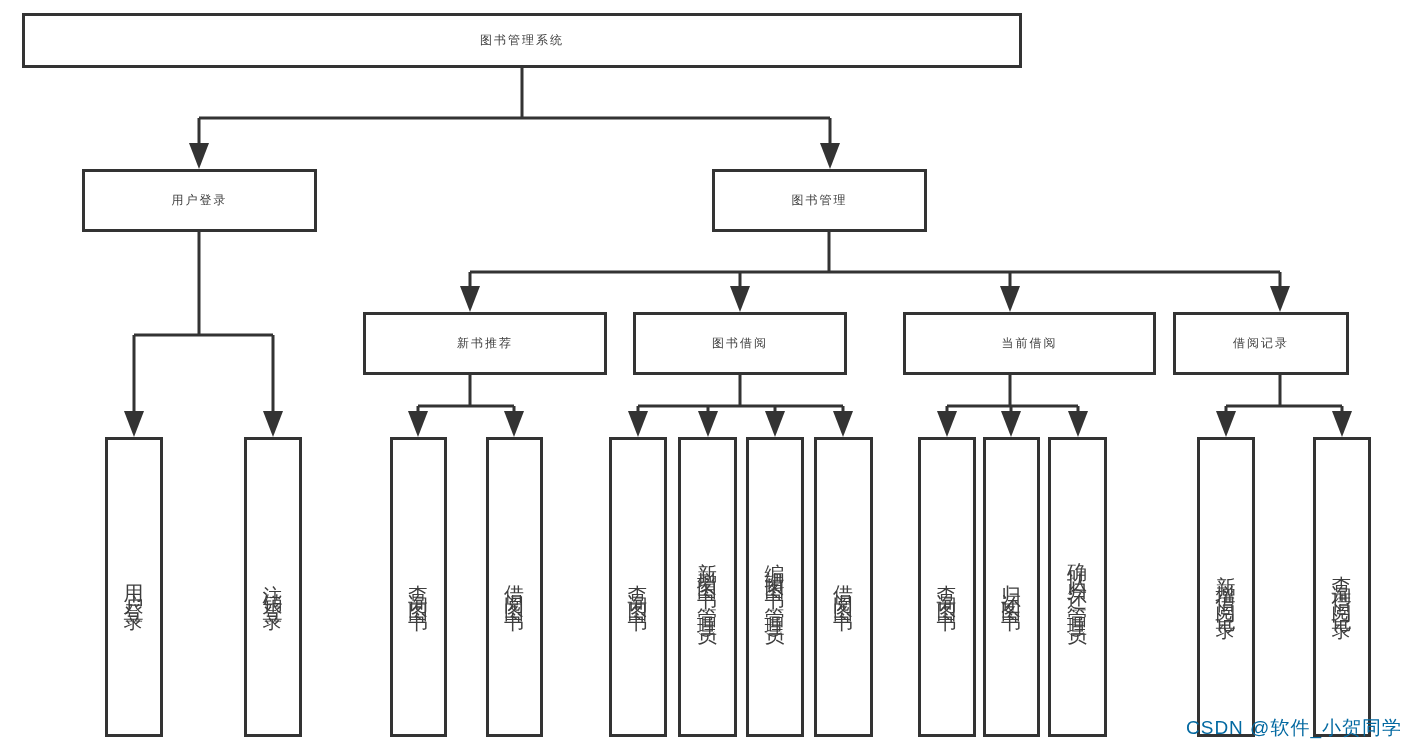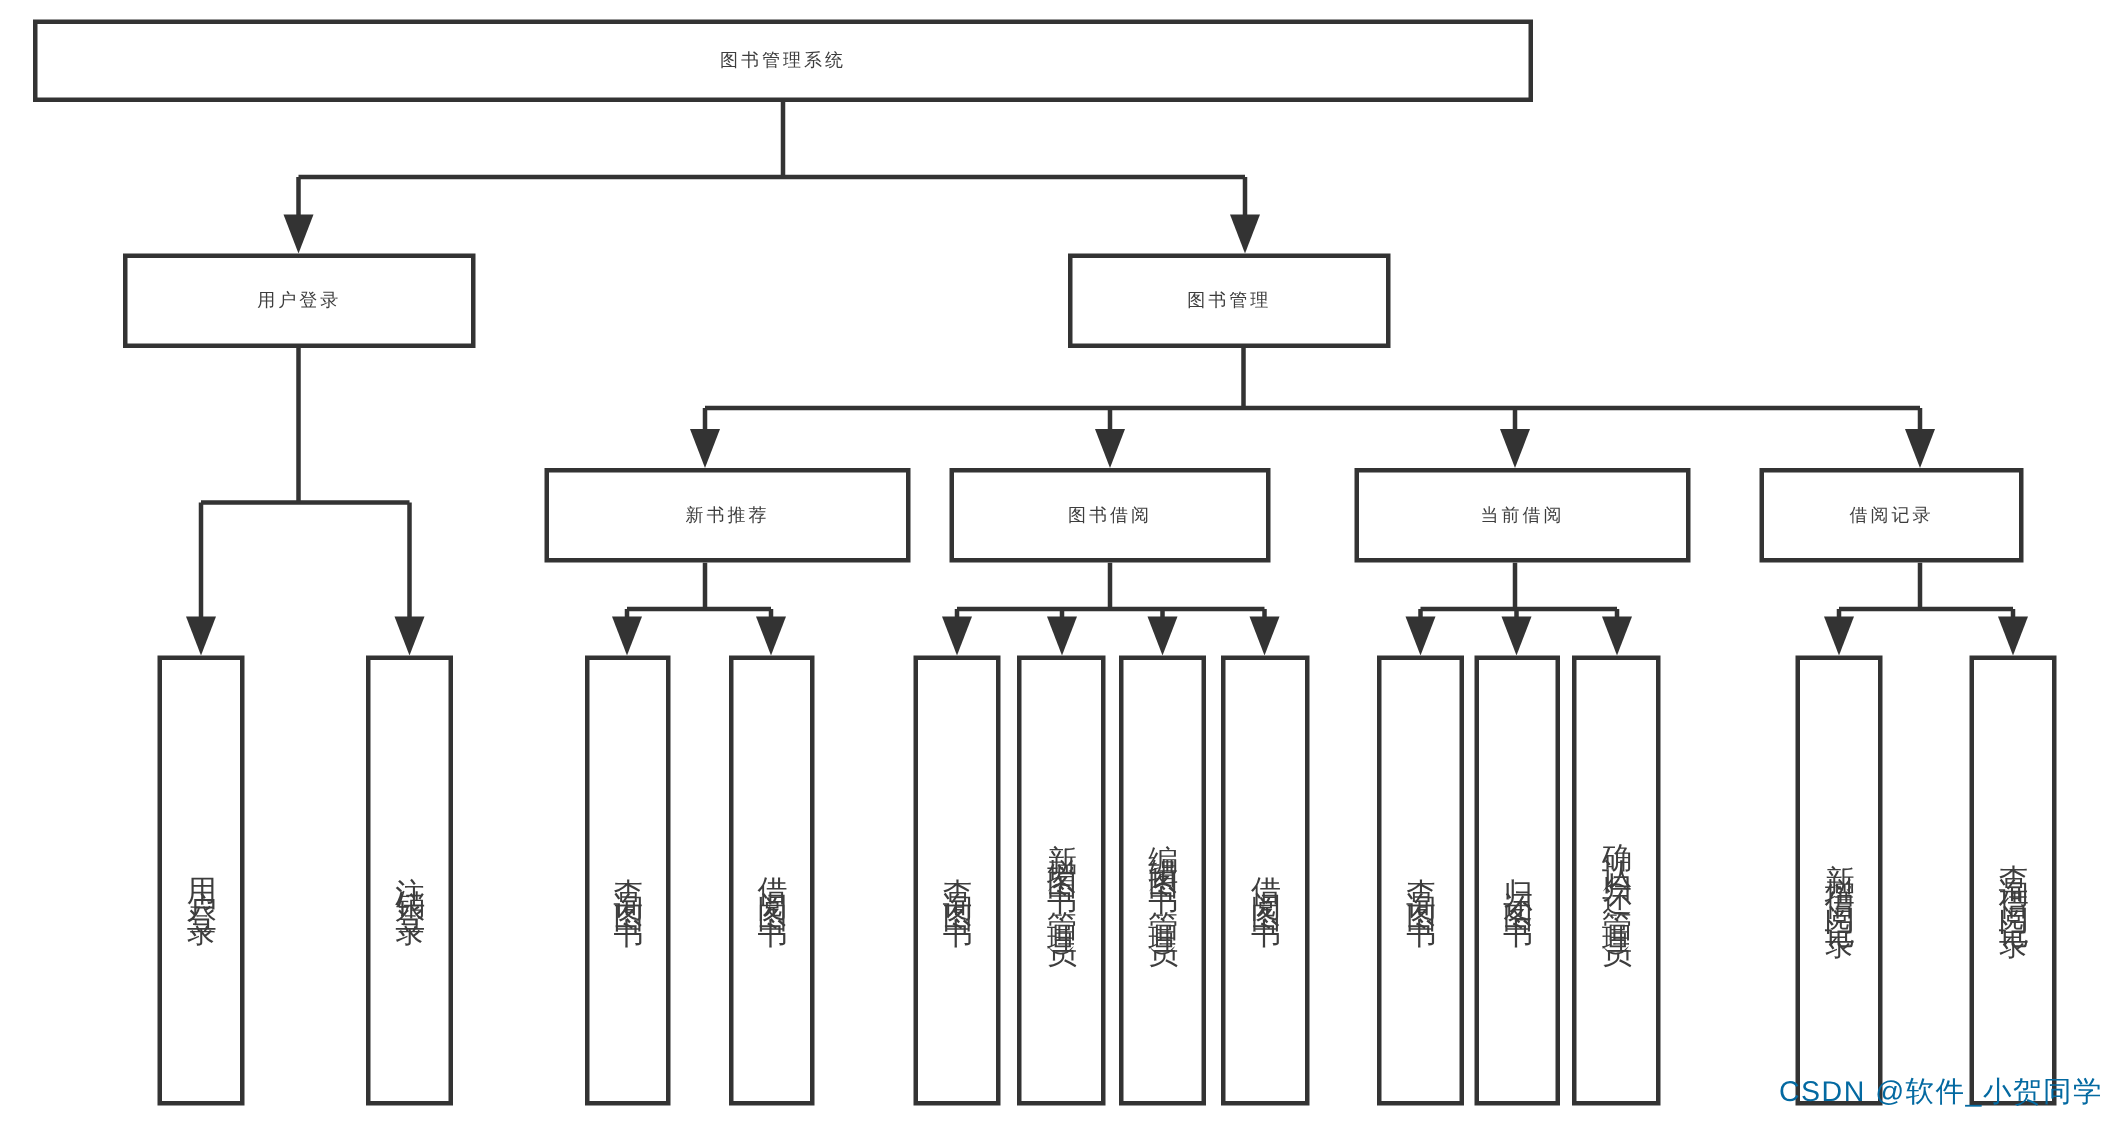--- a/index.html
+++ b/index.html
@@ -79,21 +79,21 @@
   <div class="box h" style="left:712px;top:169px;width:215px;height:63px">
     <span class="lbl">图书管理</span>
   </div>
 
   <div class="box h" style="left:363px;top:312px;width:244px;height:63px">
     <span class="lbl">新书推荐</span>
   </div>
   <div class="box h" style="left:633px;top:312px;width:214px;height:63px">
     <span class="lbl">图书借阅</span>
   </div>
-  <div class="box h" style="left:903px;top:312px;width:224px;height:63px">
+  <div class="box h" style="left:903px;top:312px;width:253px;height:63px">
     <span class="lbl">当前借阅</span>
   </div>
   <div class="box h" style="left:1173px;top:312px;width:176px;height:63px">
     <span class="lbl">借阅记录</span>
   </div>
 
   <div class="box v" style="left:105px;top:437px;width:58px;height:300px">
     <span class="lbl">用户登录</span>
   </div>
   <div class="box v" style="left:244px;top:437px;width:58px;height:300px">

